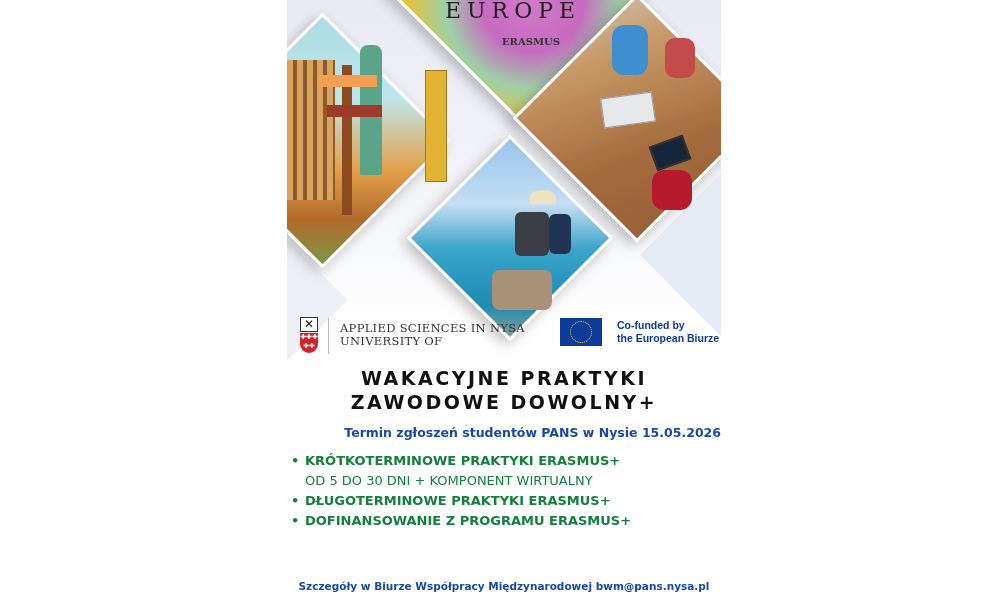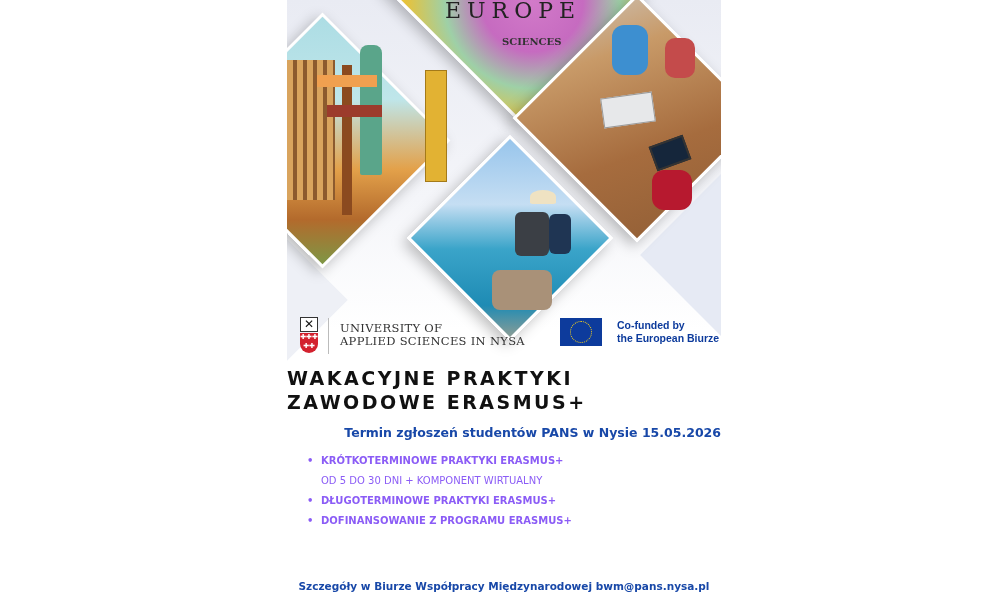--- a/index.html
+++ b/index.html
@@ -39,43 +39,43 @@
   .logo-row{position:absolute;left:0;top:312px;width:434px;height:46px;}
   .crest{position:absolute;left:13px;top:5px;width:18px;height:36px;}
   .crest .top{width:18px;height:15px;border:1px solid #333;background:#fff;box-sizing:border-box;font-size:12px;line-height:13px;text-align:center;color:#111;}
   .crest .shield{width:18px;height:20px;background:#d3212e;border-radius:0 0 9px 9px;margin-top:1px;color:#fff;font-size:7px;text-align:center;line-height:9px;}
   .divider{position:absolute;left:41px;top:6px;width:1px;height:36px;background:#bbb;}
   .univ{position:absolute;left:53px;top:10px;font-family:"DejaVu Serif",serif;font-size:11.5px;color:#333;line-height:13px;letter-spacing:.3px;}
   .eu-flag{position:absolute;left:273px;top:6px;width:42px;height:28px;background:#0d3b9c;}
   .eu-flag .stars{position:absolute;left:10px;top:3px;width:22px;height:22px;border-radius:50%;border:1.5px dotted #ffd617;box-sizing:border-box;}
   .eu-text{position:absolute;left:322px;top:7px;font-family:"Liberation Sans",sans-serif;font-weight:bold;font-size:10.5px;color:#0d3b9c;line-height:13px;margin-left:8px;}
 
-  .title{position:absolute;left:0;top:366px;width:434px;text-align:left;font-family:"DejaVu Sans",sans-serif;font-weight:bold;font-size:19px;letter-spacing:2.5px;line-height:24px;color:#111;}
+  .title{position:absolute;left:0;top:366px;width:434px;text-align:center;font-family:"DejaVu Sans",sans-serif;font-weight:bold;font-size:19px;letter-spacing:2.5px;line-height:24px;color:#111;}
   .deadline{position:absolute;left:0;top:425px;width:434px;text-align:right;font-family:"DejaVu Sans",sans-serif;font-weight:bold;font-size:12.5px;color:#1848a8;}
-  .bullets{position:absolute;left:20px;top:451px;width:420px;font-family:"DejaVu Sans",sans-serif;color:#8b5cf6;font-size:10px;line-height:20px;}
+  .bullets{position:absolute;left:4px;top:451px;width:420px;font-family:"DejaVu Sans",sans-serif;color:#15803d;font-size:13px;line-height:20px;}
   .b-item{position:relative;padding-left:14px;white-space:nowrap;}
   .b-item::before{content:"•";position:absolute;left:0;top:0;}
   .b-item.strong{font-weight:bold;}
   .b-item.light{font-weight:normal;}
   .b-sub{padding-left:14px;white-space:nowrap;font-weight:normal;}
   .footer{position:absolute;left:0;top:580px;width:434px;text-align:center;font-family:"DejaVu Sans",sans-serif;font-weight:bold;font-size:10.5px;color:#1848a8;}
 </style>
 </head>
 <body>
 
 <div class="poster">
   <div class="bg-shade"></div>
   <div class="right-shade"></div>
   <div class="left-shade"></div>
 
   <div class="diamond d-map">
       <div class="inner"></div>
     </div>
   <div class="map-label">EUROPE</div>
-  <div class="map-sub">SCIENCES</div>
+  <div class="map-sub">ERASMUS</div>
 
   <div class="diamond d-landmarks">
       <div class="inner"></div>
     </div>
   <div class="landmark-colosseum"></div>
   <div class="landmark-statue"></div>
   <div class="landmark-tower"></div>
   <div class="signpost"></div>
   <div class="sign1"></div>
   <div class="sign2"></div>
@@ -97,35 +97,35 @@
   <div class="backpack"></div>
   <div class="hat"></div>
 
   <div class="logo-row">
     <div class="crest">
       <div class="top">✕</div>
       <div class="shield">✚✚✚<br>✚✚</div>
     </div>
     <div class="divider"></div>
     <div class="univ">
+      <div>APPLIED SCIENCES IN NYSA</div>
       <div>UNIVERSITY OF</div>
-      <div>APPLIED SCIENCES IN NYSA</div>
     </div>
     <div class="eu-flag">
         <div class="stars"></div>
       </div>
     <div class="eu-text">
       <div>Co-funded by</div>
       <div>the European Biurze</div>
     </div>
   </div>
 
   <div class="title">
     <div>WAKACYJNE PRAKTYKI</div>
-    <div>ZAWODOWE ERASMUS+</div>
+    <div>ZAWODOWE DOWOLNY+</div>
   </div>
 
   <div class="deadline">Termin zgłoszeń studentów PANS w Nysie 15.05.2026</div>
 
   <div class="bullets">
     <div class="b-item strong">KRÓTKOTERMINOWE PRAKTYKI ERASMUS+</div>
     <div class="b-sub">OD 5 DO 30 DNI + KOMPONENT WIRTUALNY</div>
     <div class="b-item strong">DŁUGOTERMINOWE PRAKTYKI ERASMUS+</div>
     <div class="b-item strong">DOFINANSOWANIE Z PROGRAMU  ERASMUS+</div>
   </div>

